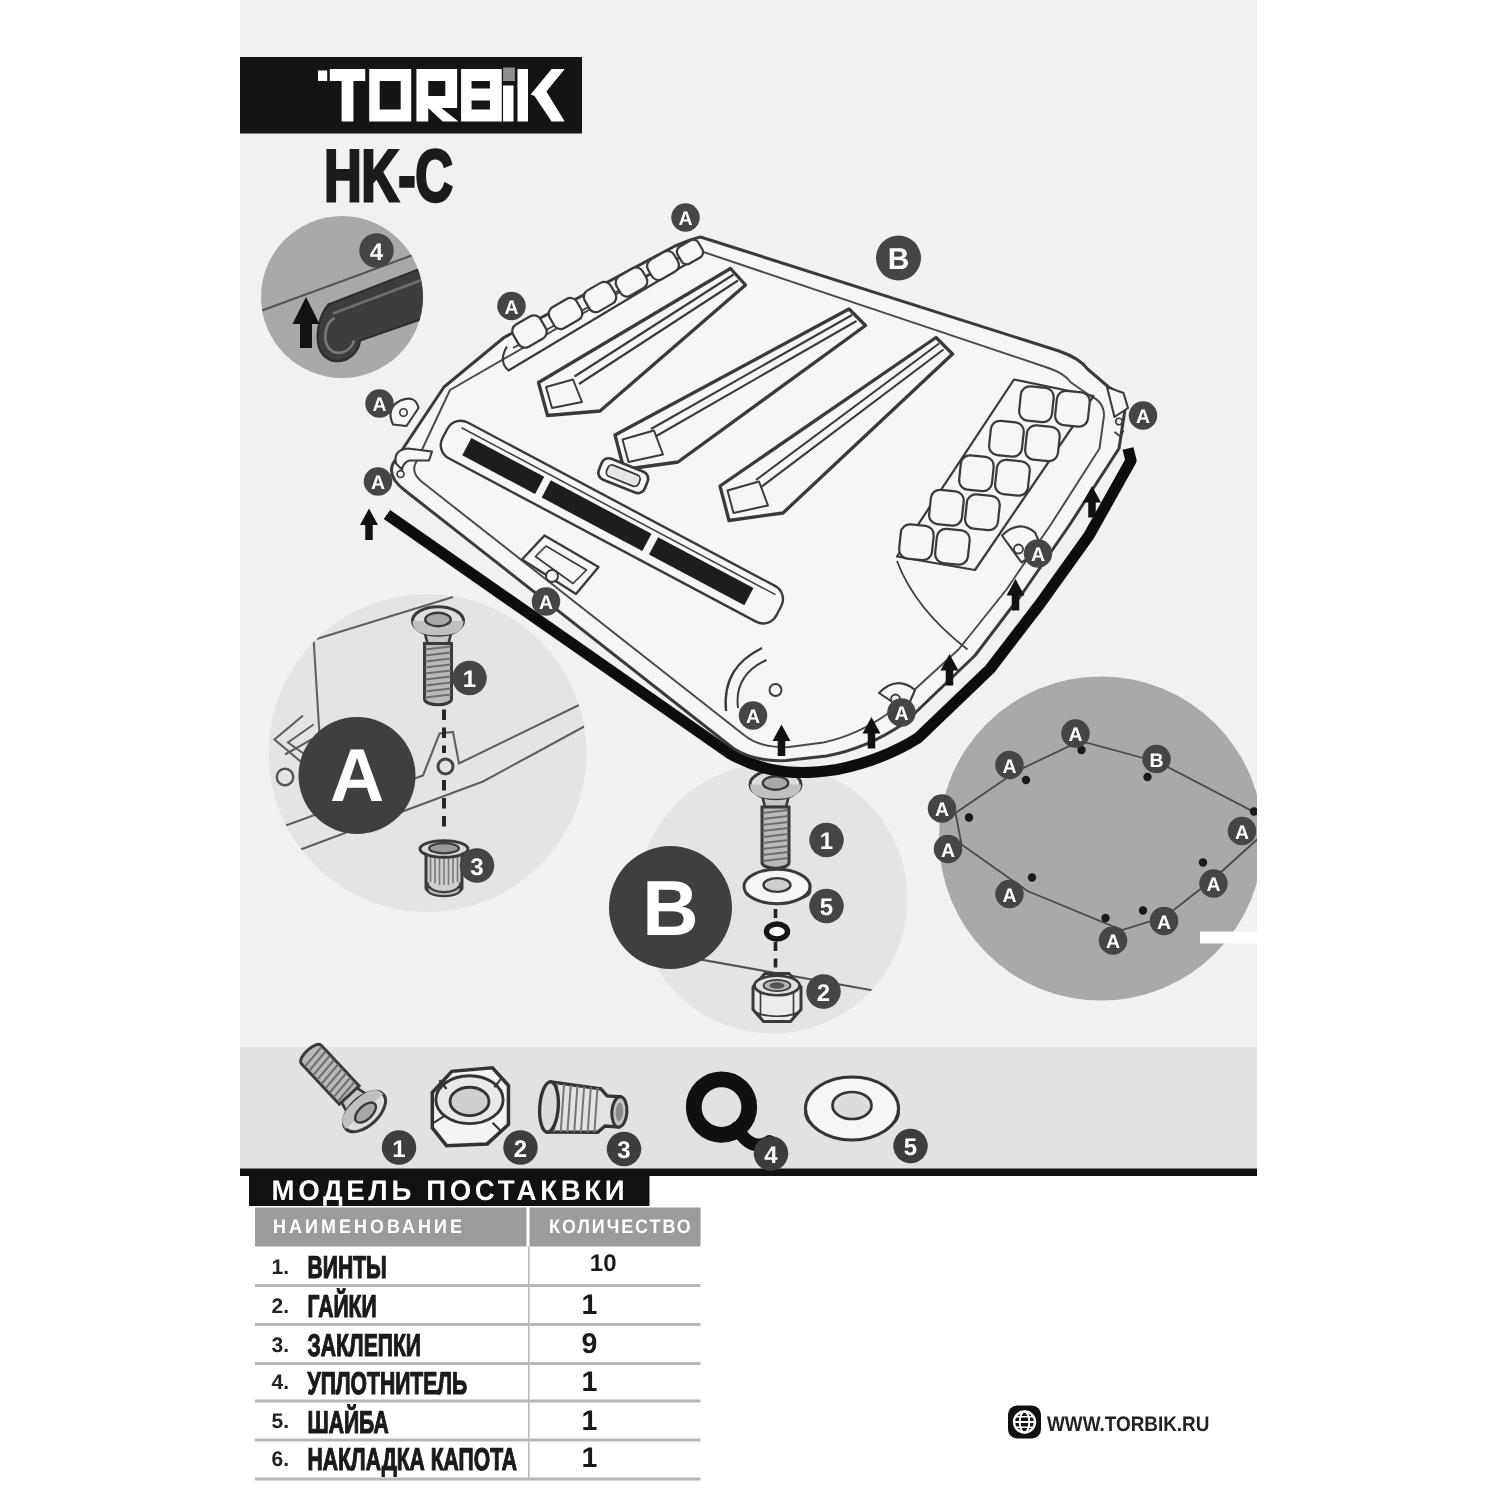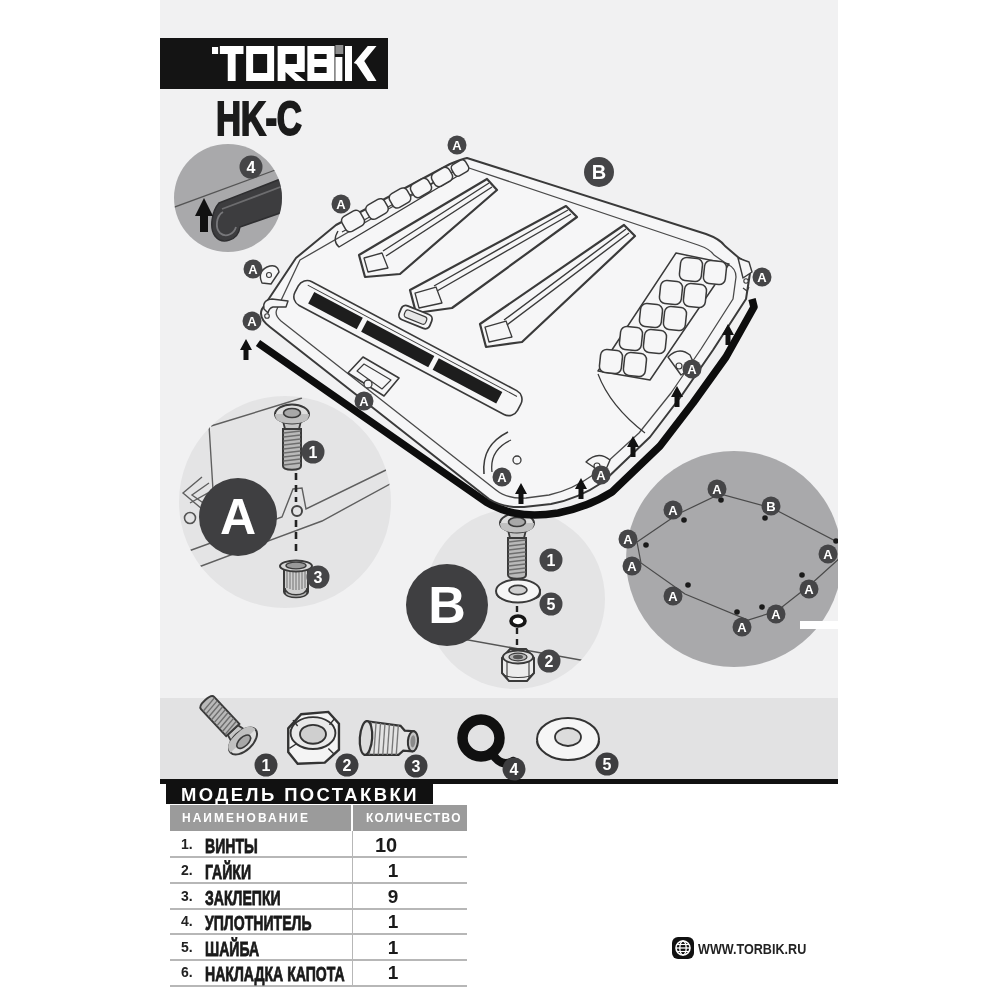--- a/index.html
+++ b/index.html
@@ -420,21 +420,21 @@
 <div class="abs" style="left:351.5px;top:831px;width:1.5px;height:155px;background:#b7b7b7;"></div>
 <div class="abs" style="left:170px;top:856px;width:297px;height:1.5px;background:#b7b7b7;"></div>
 <div class="abs" style="left:170px;top:882px;width:297px;height:1.5px;background:#b7b7b7;"></div>
 <div class="abs" style="left:170px;top:908px;width:297px;height:1.5px;background:#b7b7b7;"></div>
 <div class="abs" style="left:170px;top:933px;width:297px;height:1.5px;background:#b7b7b7;"></div>
 <div class="abs" style="left:170px;top:959px;width:297px;height:1.5px;background:#b7b7b7;"></div>
 <div class="abs" style="left:170px;top:985px;width:297px;height:1.5px;background:#b7b7b7;"></div>
 
 <div class="abs" style="left:181px;top:836px;font-weight:bold;font-size:14px;color:#222;">1.</div>
 <div class="abs" style="left:205px;top:834px;font-weight:bold;font-size:21px;color:#1a1a1a;transform:scaleX(0.67);transform-origin:0 0;-webkit-text-stroke:0.8px #1a1a1a;">ВИНТЫ</div>
-<div class="abs" style="left:375px;top:834px;width:36px;text-align:left;font-weight:bold;font-size:20px;color:#1a1a1a;">10</div>
+<div class="abs" style="left:375px;top:834px;width:36px;text-align:right;font-weight:bold;font-size:16px;color:#1a1a1a;">10</div>
 
 <div class="abs" style="left:181px;top:862px;font-weight:bold;font-size:14px;color:#222;">2.</div>
 <div class="abs" style="left:205px;top:860px;font-weight:bold;font-size:21px;color:#1a1a1a;transform:scaleX(0.67);transform-origin:0 0;-webkit-text-stroke:0.8px #1a1a1a;">ГАЙКИ</div>
 <div class="abs" style="left:375px;top:860px;width:36px;text-align:center;font-weight:bold;font-size:19px;color:#1a1a1a;">1</div>
 
 <div class="abs" style="left:181px;top:888px;font-weight:bold;font-size:14px;color:#222;">3.</div>
 <div class="abs" style="left:205px;top:886px;font-weight:bold;font-size:21px;color:#1a1a1a;transform:scaleX(0.67);transform-origin:0 0;-webkit-text-stroke:0.8px #1a1a1a;">ЗАКЛЕПКИ</div>
 <div class="abs" style="left:375px;top:886px;width:36px;text-align:center;font-weight:bold;font-size:19px;color:#1a1a1a;">9</div>
 
 <div class="abs" style="left:181px;top:913px;font-weight:bold;font-size:14px;color:#222;">4.</div>

